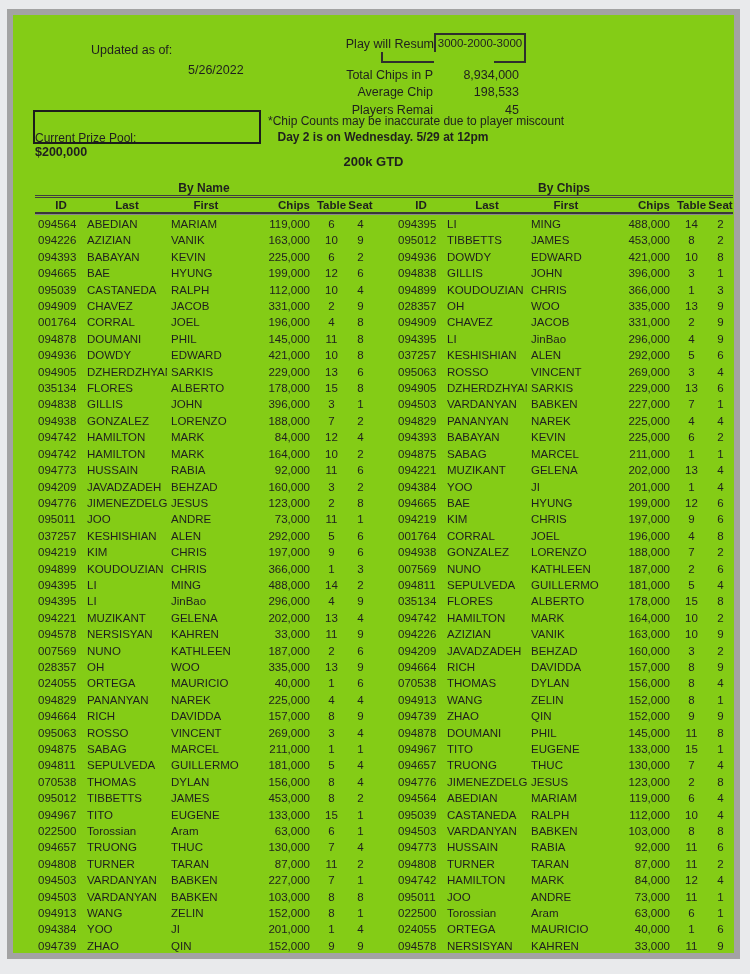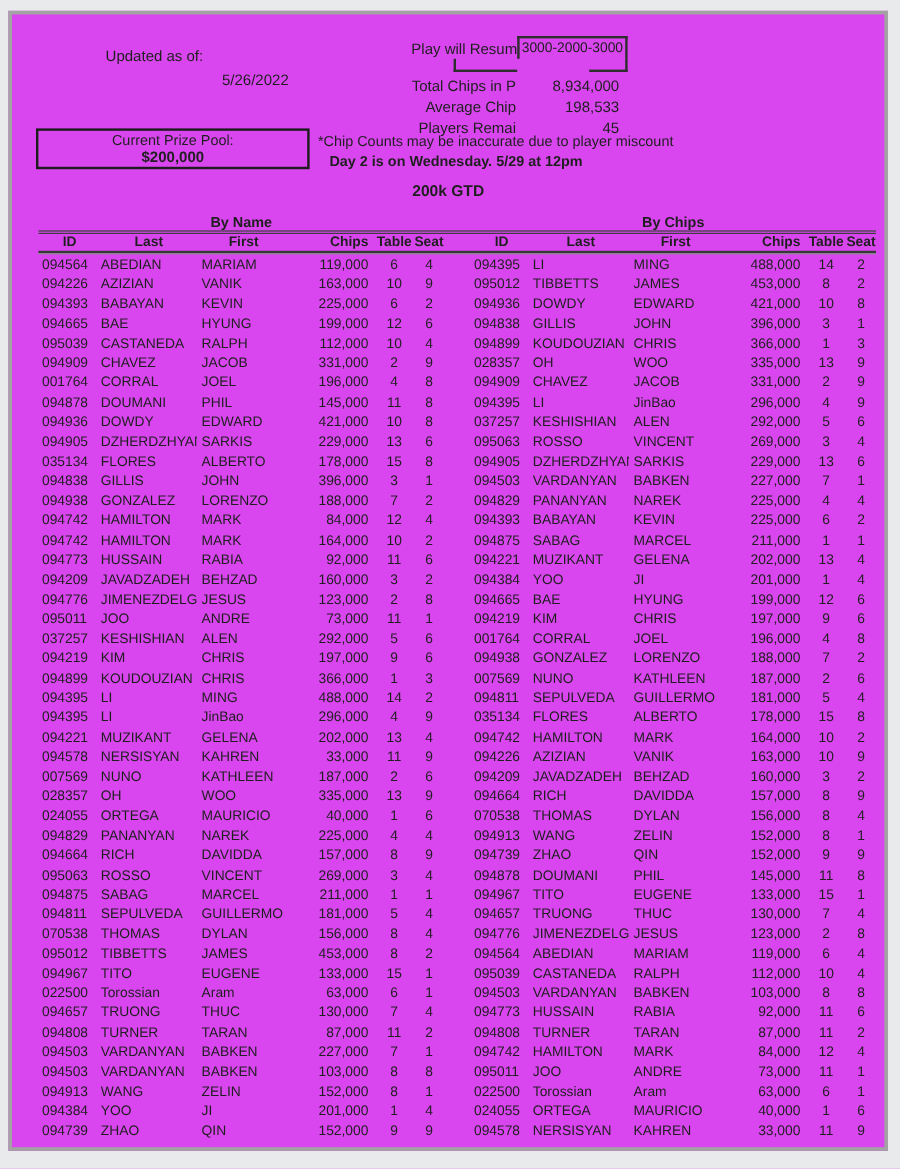--- a/index.html
+++ b/index.html
@@ -6,21 +6,21 @@
   html,body { width: 750px; height: 974px; }
   body {
     background: #e9eaec;
     font-family: "Liberation Sans", sans-serif;
     color: #1f1f1f;
     position: relative;
     overflow: hidden;
   }
   .page {
     position: absolute; left: 7px; top: 9px; width: 733px; height: 950px;
-    background: #d946ef; border: 3px solid #a3a3a3;
+    background: #84cc16; border: 6px solid #a3a3a3;
   }
   .abs { position: absolute; white-space: nowrap; }
 
   
   .updated-label { left: 78px; top: 28px; font-size: 12.5px; }
   .updated-date  { left: 175px; top: 28px; font-size: 12.5px; margin-top: 20px; }
 
   .resume-label { left: 300px; top: 22px; width: 121px; text-align: right;
                   font-size: 12.5px; overflow: hidden; }
   .resume-box   { left: 421px; top: 18px; width: 92px; height: 19px;
@@ -30,21 +30,21 @@
                         border-left: 2px solid #2e2e2e; border-bottom: 2px solid #2e2e2e; }
   .resume-under-right { left: 481px; top: 37px; width: 32px; height: 11px;
                         border-right: 2px solid #2e2e2e; border-bottom: 2px solid #2e2e2e; }
 
   .stats { left: 200px; top: 51px; width: 306px; font-size: 12.5px; }
   .stat-row { display: flex; height: 17.5px; align-items: center; gap: 20px; }
   .stat-label { flex: 1; text-align: right; overflow: hidden; white-space: nowrap; }
   .stat-value { width: 66px; text-align: right; white-space: nowrap; }
 
   .prize-box { left: 20px; top: 95px; width: 228px; height: 34px;
-               border: 2.5px solid #1c1c1c; text-align: center; padding-top: 1px; }
+               border: 2.5px solid #1c1c1c; text-align: left; padding-top: 19px; }
   .prize-label { font-size: 12px; }
   .prize-value { font-size: 12.5px; font-weight: bold; }
 
   .note { left: 255px; top: 99px; font-size: 12px; }
   .day2 { left: 255px; top: 115px; width: 230px; text-align: center;
           font-size: 12px; font-weight: bold; }
   .gtd  { left: 0; top: 139px; width: 100%; text-align: center;
           font-size: 13px; font-weight: bold; }
 
   

